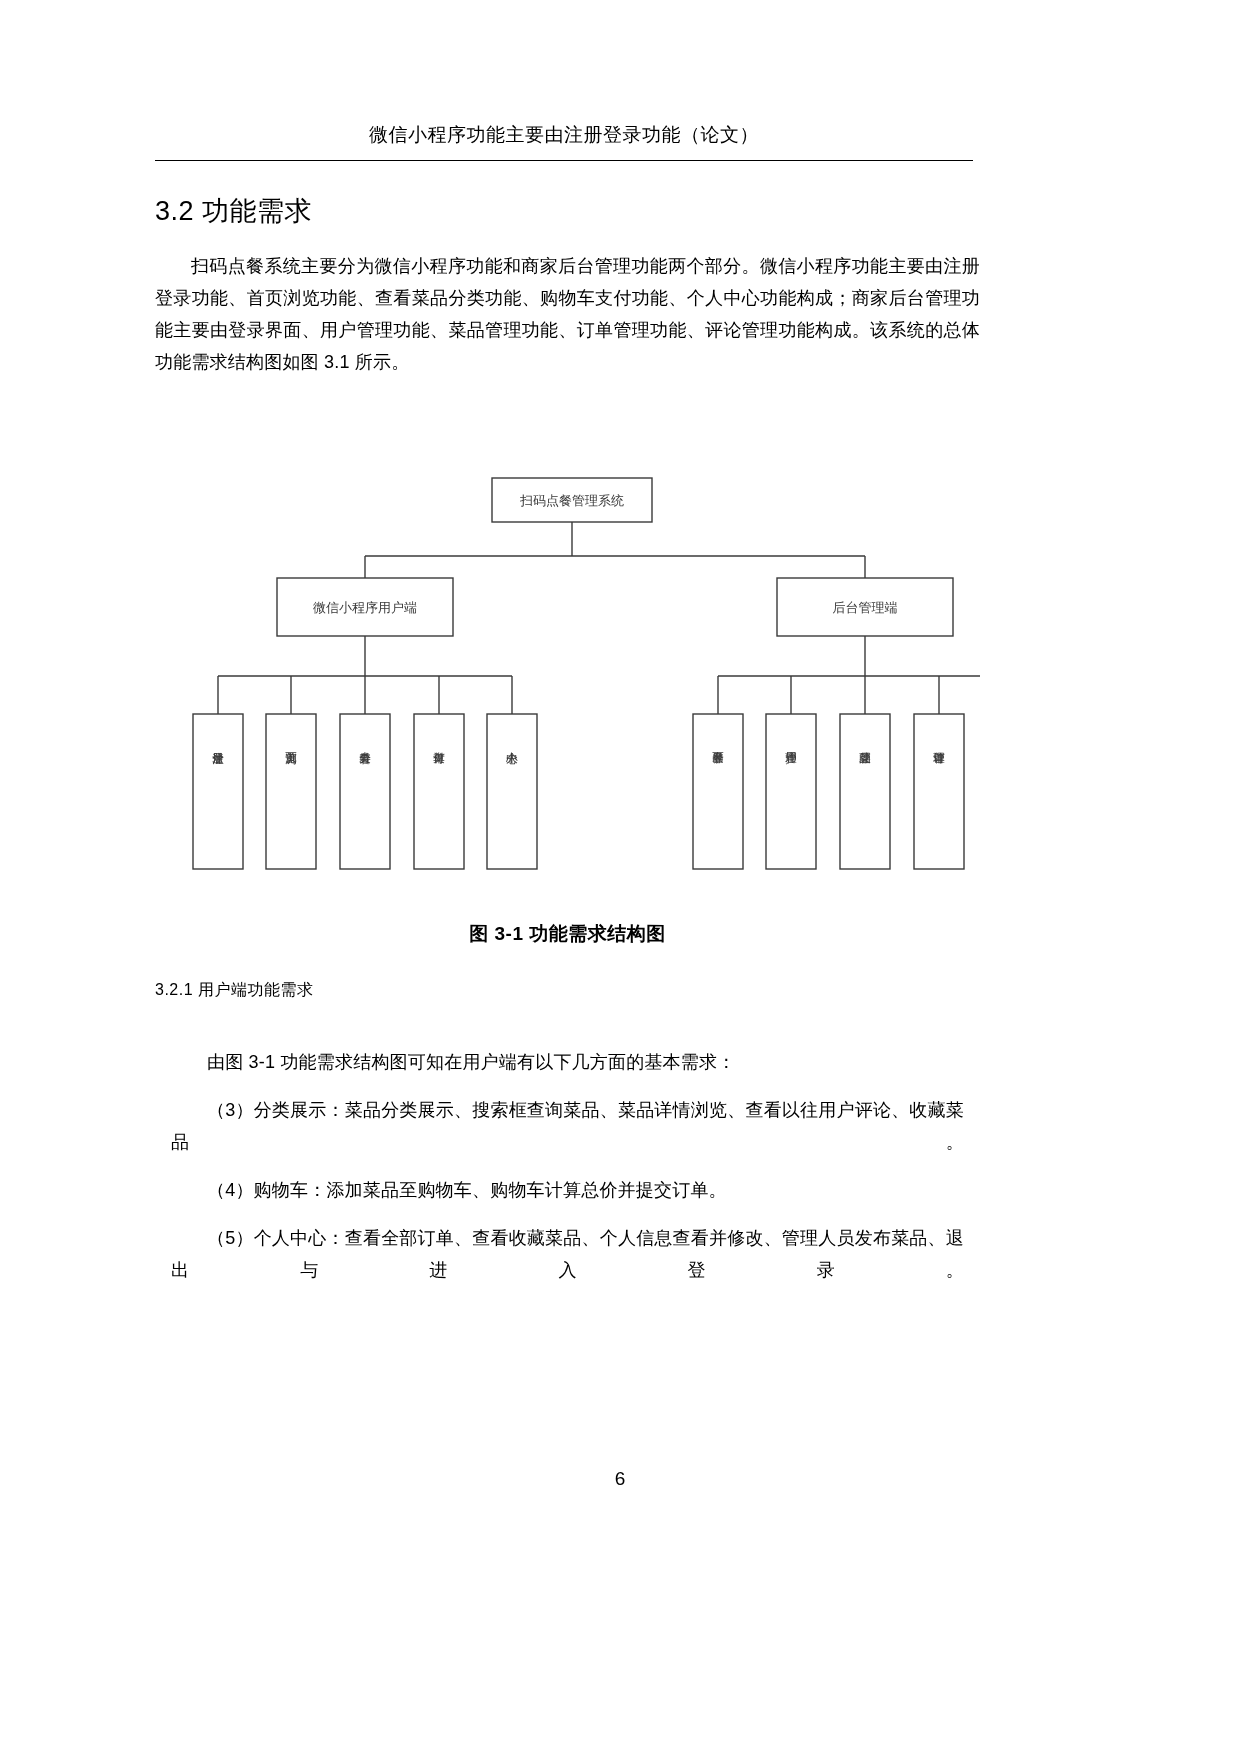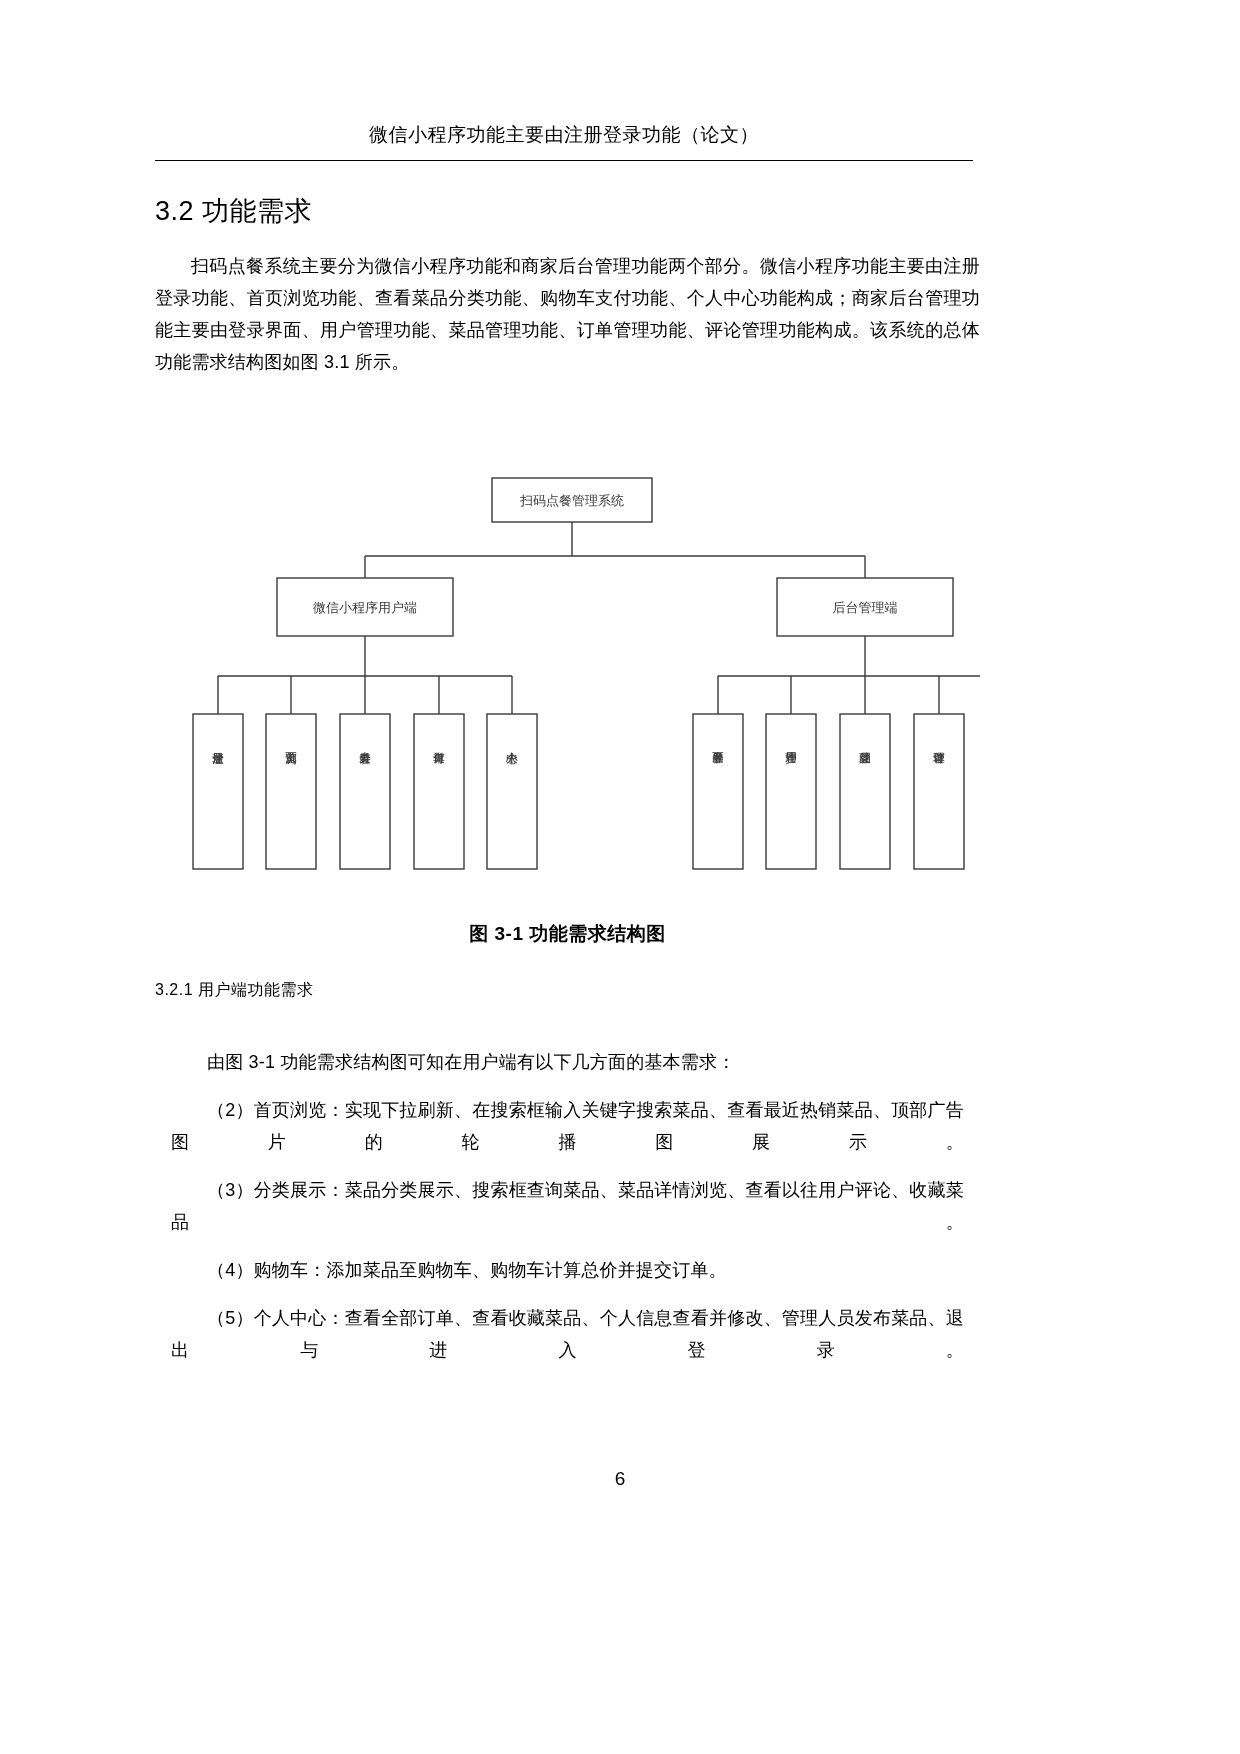--- a/index.html
+++ b/index.html
@@ -208,21 +208,20 @@
       <text class="vlabel" x="857" y="277" text-anchor="middle" writing-mode="tb">评论管理</text>
     </svg>
   </div>
 
   <div class="fig-caption">图 3-1 功能需求结构图</div>
 
   <div class="h3" style="top:980px;">3.2.1  用户端功能需求</div>
 
   <div class="body-block" style="top:1030px;">
     <p class="listline">由图 3-1 功能需求结构图可知在用户端有以下几方面的基本需求：</p>
-    <p class="listline justified">（2）首页浏览：实现下拉刷新、在搜索框输入关键字搜索菜品、查看最近热销菜品、顶部广告图片的轮播图展示。</p>
     <p class="listline justified">（3）分类展示：菜品分类展示、搜索框查询菜品、菜品详情浏览、查看以往用户评论、收藏菜品。</p>
     <p class="listline">（4）购物车：添加菜品至购物车、购物车计算总价并提交订单。</p>
     <p class="listline justified">（5）个人中心：查看全部订单、查看收藏菜品、个人信息查看并修改、管理人员发布菜品、退出与进入登录。</p>
   </div>
 
   <div class="page-number">6</div>
 
 </div>
 
 </body></html>

